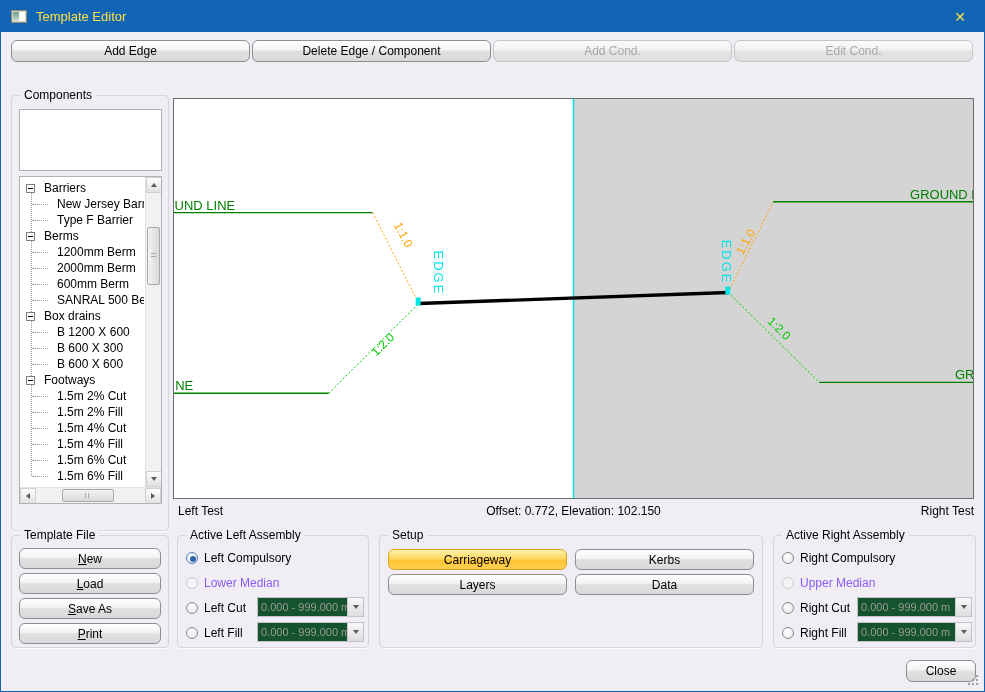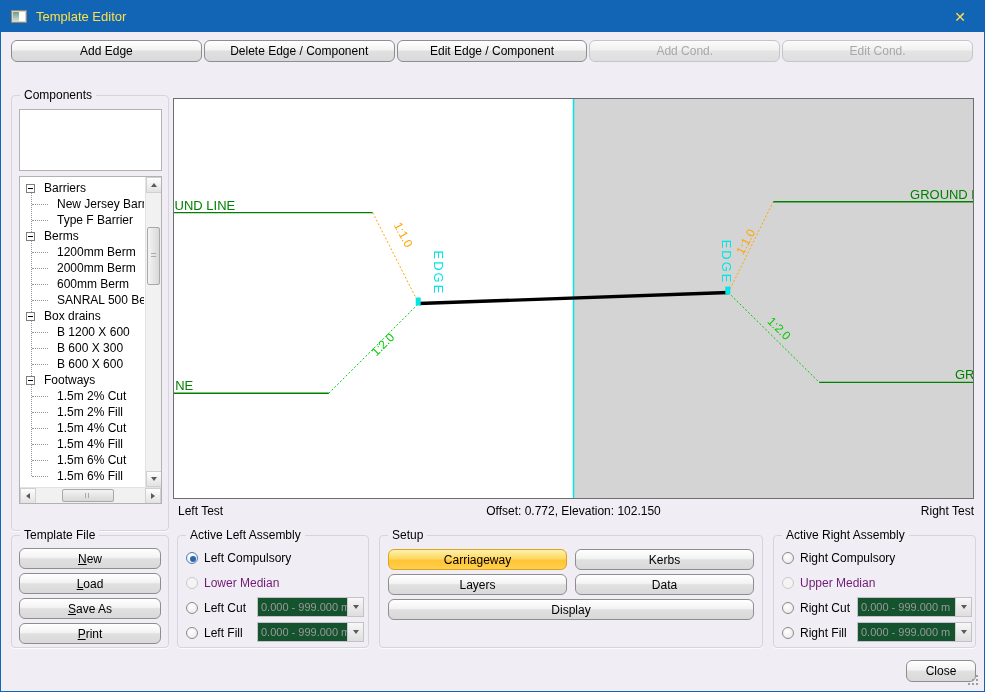--- a/index.html
+++ b/index.html
@@ -93,21 +93,21 @@
   .status-center{position:absolute;left:172px;top:503px;width:801px;text-align:center;pointer-events:none}
   .status-right{position:absolute;left:172px;top:503px;width:801px;text-align:right;pointer-events:none}
 
   
   .gb-file{left:10px;top:534px;width:158px;height:113px}
   #fileButtons{position:absolute;left:7px;right:7px;top:12px;display:flex;flex-direction:column;gap:4px}
   .file-btn{height:21px}
   .gb-left{left:176px;top:534px;width:192px;height:113px}
   .gb-right{left:772px;top:534px;width:203px;height:113px}
   .radio-row{position:absolute;left:8px;height:20px;display:flex;align-items:center}
-  .radio-row.dis .radio-label{color:#701a75}
+  .radio-row.dis .radio-label{color:#8b5cf6}
   .radio{width:12px;height:12px;border-radius:50%;border:1px solid #8a8a8a;background:radial-gradient(circle at 40% 35%,#ffffff,#e6e6e6);margin-right:6px;position:relative;flex:none}
   .radio.selected{border-color:#4f7dbd}
   .radio.selected::after{content:"";position:absolute;left:3px;top:3px;width:6px;height:6px;border-radius:50%;background:#2f66a8}
   .radio.disabled{border-color:#c9c9c9;background:#f4f4f4}
   .combo{position:absolute;height:20px;border:1px solid #c2c2c7;background:#14532d;display:flex;align-items:center}
   .combo-text{flex:1;color:#9a9a9a;font-size:11px;padding:0 3px;white-space:nowrap;overflow:hidden}
   .combo-btn{width:16px;height:100%;border-left:1px solid #cdcdcd;background:linear-gradient(#f7f7f7,#dedede);display:flex;align-items:center;justify-content:center}
   .gb-setup{left:378px;top:534px;width:384px;height:113px}
   .setup-grid{position:absolute;left:8px;right:8px;top:13px;display:grid;grid-template-columns:1fr 1fr;gap:4px 8px}
   .setup-btn{height:21px}
@@ -124,21 +124,20 @@
 
   <div class="titlebar">
     <span class="title-icon"></span>
     <span class="title-text">Template Editor</span>
     <span class="close-x">✕</span>
   </div>
 
   <div class="toolbar">
       <button class="btn tb-btn">Add Edge</button>
       <button class="btn tb-btn">Delete Edge / Component</button>
-      <button class="btn tb-btn">Edit Edge / Component</button>
       <button class="btn tb-btn disabled" disabled="">Add Cond.</button>
       <button class="btn tb-btn disabled" disabled="">Edit Cond.</button>
     </div>
 
   <div class="groupbox gb-components">
     <span class="group-label">Components</span>
     <div class="preview-box"></div>
     <div class="listbox">
       <div class="tree-guide"></div>
       <div class="tree-rows" id="treeRows">
@@ -322,21 +321,20 @@
       </div>
   </div>
 
   <div class="groupbox gb-setup">
     <span class="group-label">Setup</span>
     <div class="setup-grid" id="setupButtons">
         <button class="btn setup-btn gold">Carriageway</button>
         <button class="btn setup-btn">Kerbs</button>
         <button class="btn setup-btn">Layers</button>
         <button class="btn setup-btn">Data</button>
-        <button class="btn setup-btn wide">Display</button>
       </div>
   </div>
 
   <div class="groupbox gb-right">
     <span class="group-label">Active Right Assembly</span>
     <div id="rightRadios">
         <div class="radio-row" style="top: 12px;">
           <span class="radio"></span>
           <span class="radio-label">Right Compulsory</span>
         </div>

